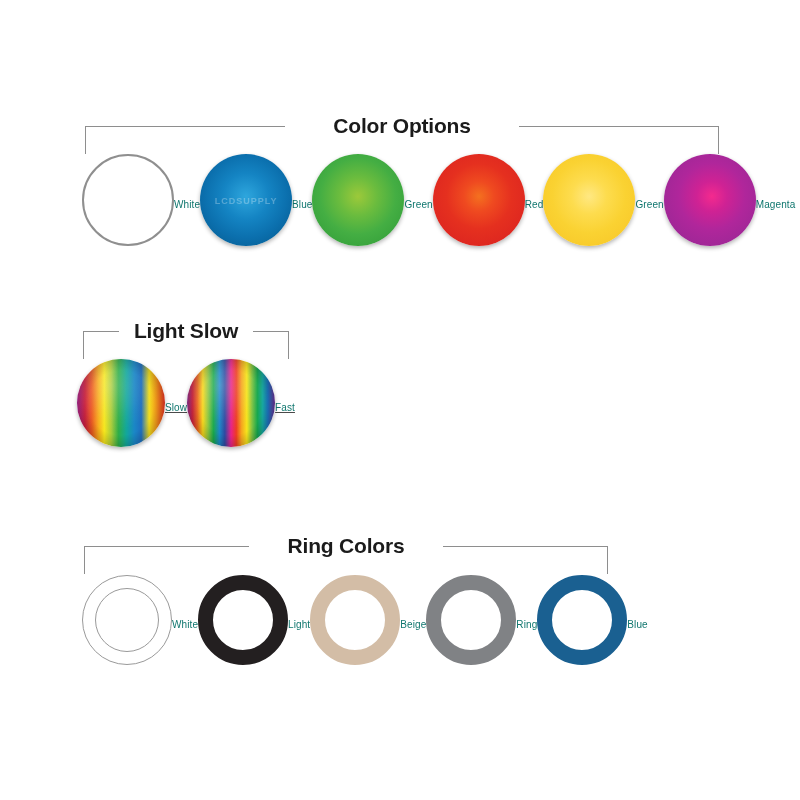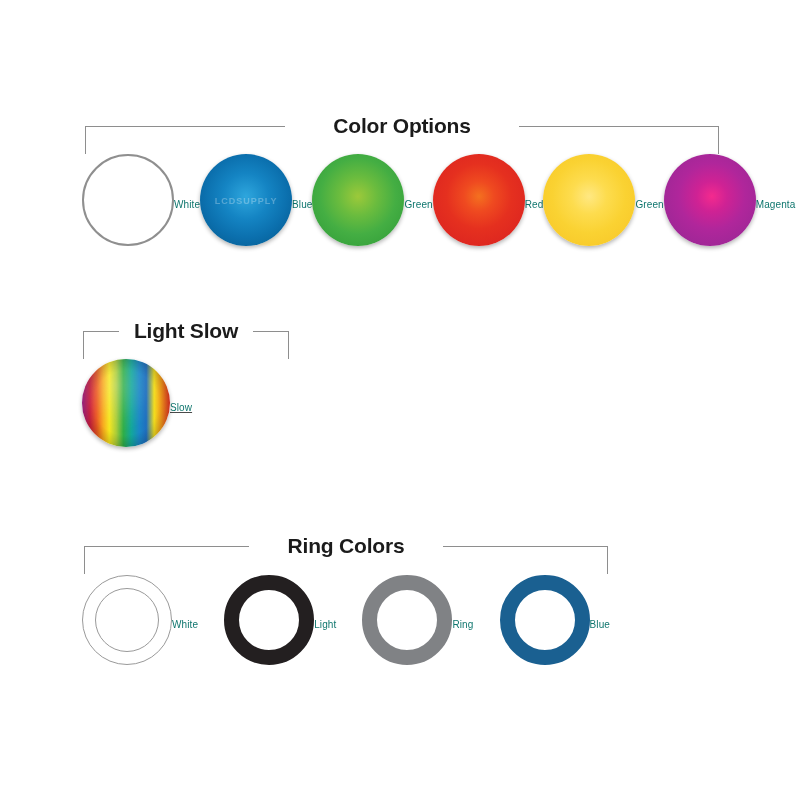--- a/index.html
+++ b/index.html
@@ -218,21 +218,21 @@
 
   <div class="section" style="left:83px; top:315px; width:206px;">
     <div class="bracket">
       <div class="rule left" style="width:36px;"></div>
       <div class="rule right" style="width:36px;"></div>
       <div class="tick left"></div>
       <div class="tick right"></div>
     </div>
     <div class="section-title">Light Slow</div>
 
-    <div class="row" style="left:-1px; top:44px; width:208px; justify-content:space-between;text-decoration:underline;">
+    <div class="row" style="left:-1px; top:44px; width:208px; justify-content:center;text-decoration:underline;">
 
       <div class="swatch">
         <div class="dome lightshow">
           <div class="bands" style="background: linear-gradient(90deg,
                  #a8218c 0%,
                  #d2203f 9%,
                  #ec5b20 17%,
                  #f7a91c 24%,
                  #f6e71d 31%,
                  #a9cc39 39%,
@@ -241,20 +241,44 @@
                  #1a87c6 65%,
                  #1f6fc0 73%,
                  #f2de1e 82%,
                  #f39a1c 90%,
                  #ea3324 100%);"></div>
           <div class="sphere-shade"></div>
         </div>
         <div class="swatch-label">Slow</div>
       </div>
 
+      <div class="swatch">
+        <div class="dome lightshow">
+          <div class="bands" style="background: linear-gradient(90deg,
+                 #8a2a8f 0%,
+                 #d2203f 6%,
+                 #ef6a1e 12%,
+                 #f7d81c 18%,
+                 #8cc63f 24%,
+                 #19a94b 30%,
+                 #1b86c7 37%,
+                 #2f49a0 43%,
+                 #e8218a 50%,
+                 #ee3b24 56%,
+                 #f5a61d 62%,
+                 #f6e51c 68%,
+                 #7dc242 74%,
+                 #16a84e 80%,
+                 #17a7a0 86%,
+                 #1c73bd 92%,
+                 #6d2f93 100%);"></div>
+          <div class="sphere-shade"></div>
+        </div>
+        <div class="swatch-label">Fast</div>
+      </div>
 
     </div>
   </div>
 
   <div class="section" style="left:84px; top:530px; width:524px;">
     <div class="bracket">
       <div class="rule left" style="width:165px;"></div>
       <div class="rule right" style="width:165px;"></div>
       <div class="tick left"></div>
       <div class="tick right"></div>
@@ -266,20 +290,24 @@
       <div class="swatch">
         <div class="ring hollow-outline"></div>
         <div class="swatch-label">White</div>
       </div>
 
       <div class="swatch">
         <div class="ring solid" style="border-color:#231f20;"></div>
         <div class="swatch-label">Light</div>
       </div>
 
+      <div class="swatch">
+        <div class="ring solid" style="border-color:#d3bda6;"></div>
+        <div class="swatch-label">Beige</div>
+      </div>
 
       <div class="swatch">
         <div class="ring solid" style="border-color:#808285;"></div>
         <div class="swatch-label">Ring</div>
       </div>
 
       <div class="swatch">
         <div class="ring solid" style="border-color:#1a6091;"></div>
         <div class="swatch-label">Blue</div>
       </div>

